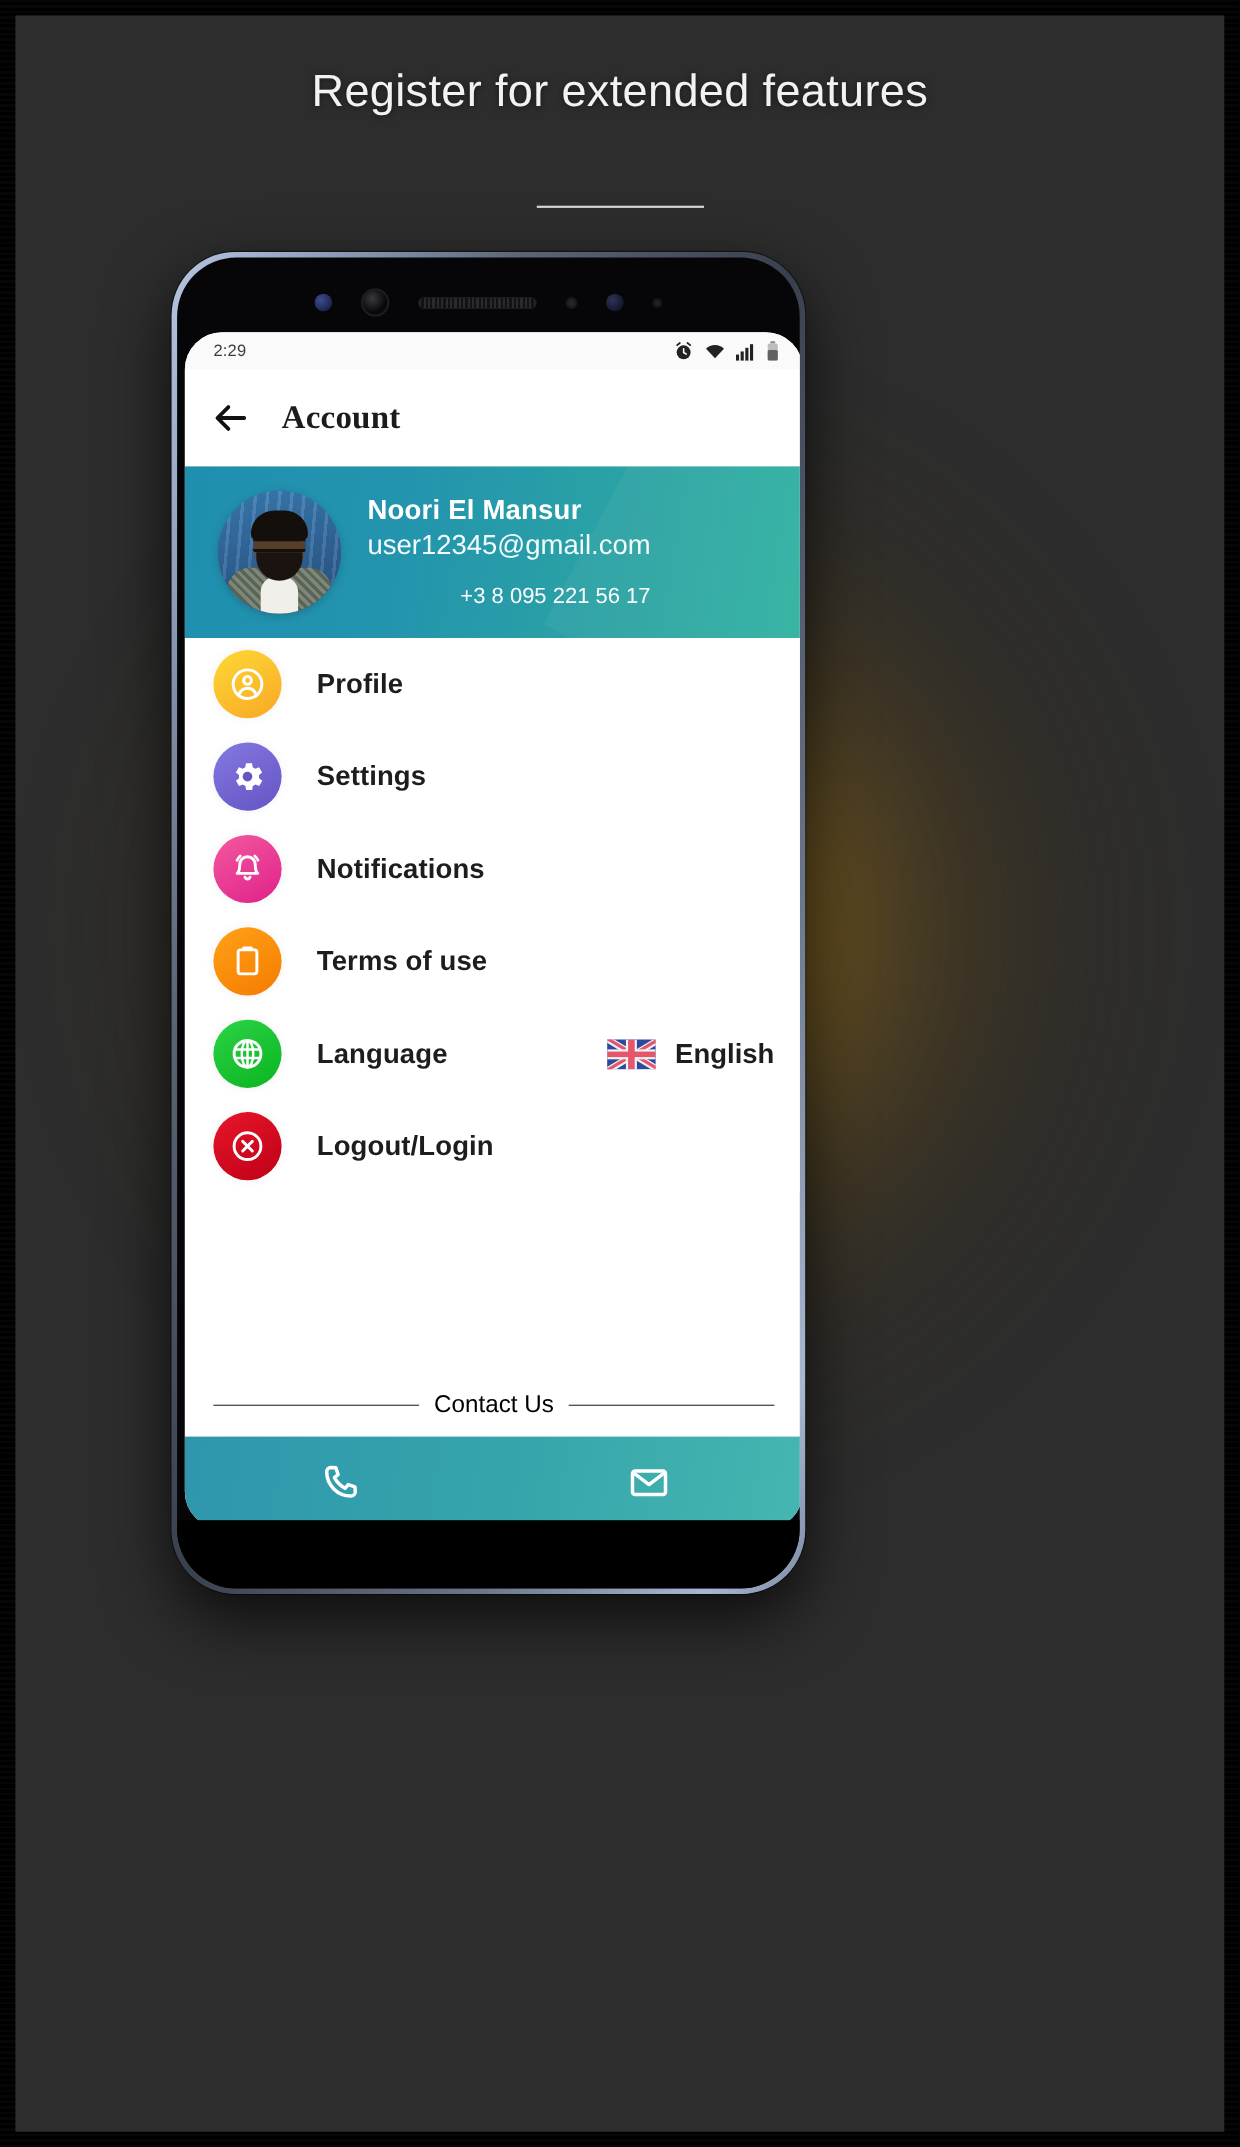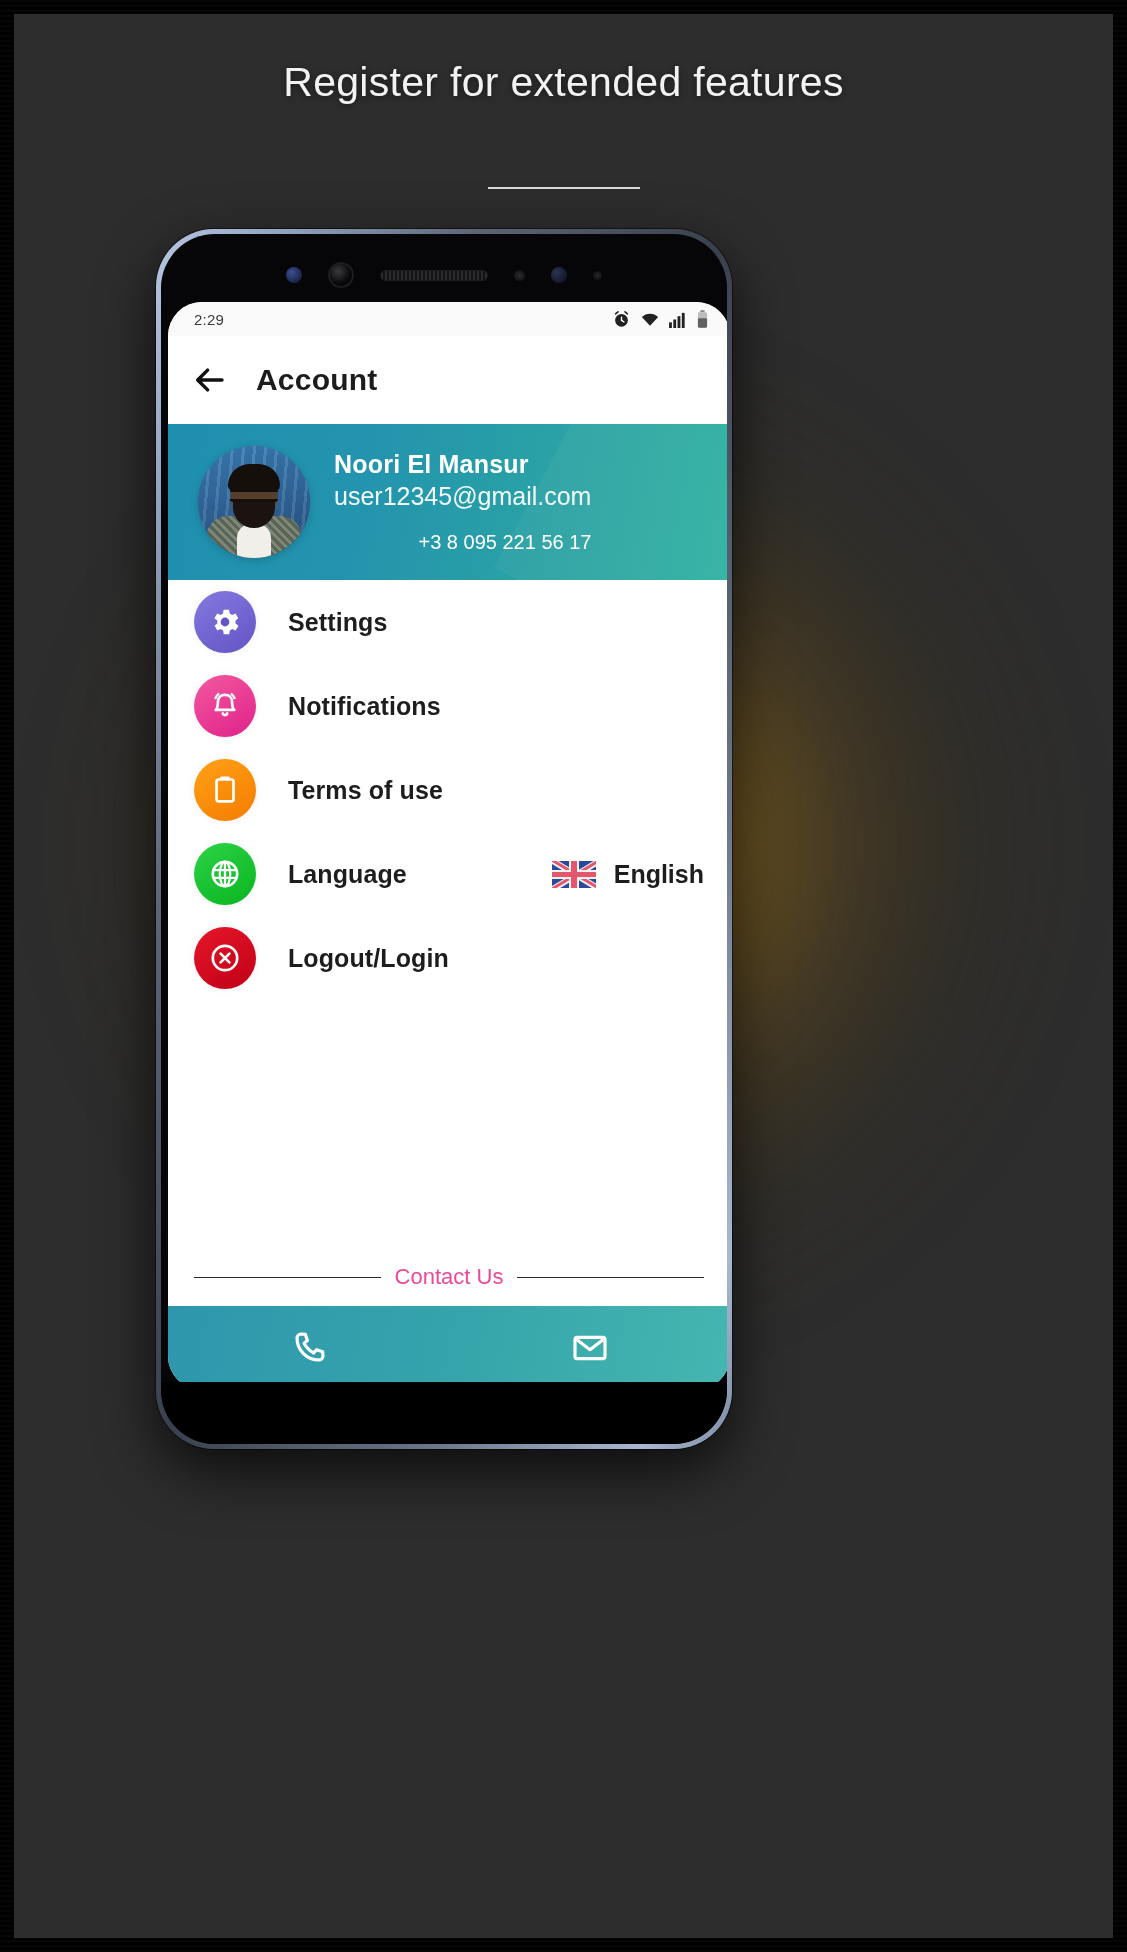--- a/index.html
+++ b/index.html
@@ -136,20 +136,21 @@
     padding-left: 24px;
     flex: 0 0 auto;
   }
   .back-arrow { width: 36px; height: 36px; flex: 0 0 auto; }
   .appbar-title {
     margin-left: 28px;
     font-size: 30px;
     font-weight: 700;
     color: #1c1c1c;
     letter-spacing: .2px;
+    font-family: Liberation Serif, serif;
   }
 
   
   .profile {
     position: relative;
     height: 156px;
     flex: 0 0 auto;
     background: linear-gradient(100deg,#1f8fb0 0%,#2394ae 35%,#2ba3a4 70%,#31b2a0 100%);
     display: flex; align-items: center;
     padding-left: 30px;
@@ -280,21 +281,21 @@
   .lang-value { font-size: 25px; font-weight: 700; color: #1d1d1d; }
 
   
   .contact-row {
     display: flex; align-items: center;
     padding: 14px 26px 16px 26px;
     gap: 14px;
     background: #fff;
   }
   .contact-line { flex: 1 1 auto; height: 1px; background: #2b2b2b; }
-  .contact-label { font-size: 22px; color: #ec4899; }
+  .contact-label { font-size: 22px; color: #000000; }
 
   
   .footer {
     height: 84px;
     flex: 0 0 auto;
     background: linear-gradient(100deg,#2f96ad 0%,#35a4ab 50%,#45b6b0 100%);
     display: flex; align-items: center; justify-content: space-around;
   }
   .footer-btn {
     width: 86px; height: 56px;
@@ -391,20 +392,30 @@
             </div>
             <div class="profile-text">
               <div class="p-name">Noori El Mansur</div>
               <div class="p-email">user12345@gmail.com</div>
               <div class="p-phone">+3 8 095 221 56 17</div>
             </div>
           </div>
 
           <div class="menu">
 
+            <div class="menu-item">
+              <span class="mi-icon" style="background:linear-gradient(150deg,#fdd835,#f9a825)">
+                <svg width="34" height="34" viewBox="0 0 24 24">
+                  <circle cx="12" cy="12" r="9.2" fill="none" stroke="#fff" stroke-width="1.9"></circle>
+                  <circle cx="12" cy="9.6" r="2.5" fill="none" stroke="#fff" stroke-width="1.9"></circle>
+                  <path d="M6.7 18.2a5.7 5.7 0 0 1 10.6 0" fill="none" stroke="#fff" stroke-width="1.9" stroke-linecap="round"></path>
+                </svg>
+              </span>
+              <span class="mi-label">Profile</span>
+            </div>
 
             <div class="menu-item">
               <span class="mi-icon" style="background:linear-gradient(150deg,#8478e0,#6355c4)">
                 <svg width="34" height="34" viewBox="0 0 24 24">
                   <path fill="#fff" d="M19.4 13a7.6 7.6 0 0 0 0-2l2-1.6-2-3.4-2.4 1a7.6 7.6 0 0 0-1.7-1l-.4-2.6H11l-.4 2.6a7.6 7.6 0 0 0-1.7 1l-2.4-1-2 3.4L6.6 11a7.6 7.6 0 0 0 0 2l-2 1.6 2 3.4 2.4-1a7.6 7.6 0 0 0 1.7 1l.4 2.6h3.9l.4-2.6a7.6 7.6 0 0 0 1.7-1l2.4 1 2-3.4z"></path>
                   <circle cx="12" cy="12" r="3.1" fill="#6355c4"></circle>
                 </svg>
               </span>
               <span class="mi-label">Settings</span>
             </div>

